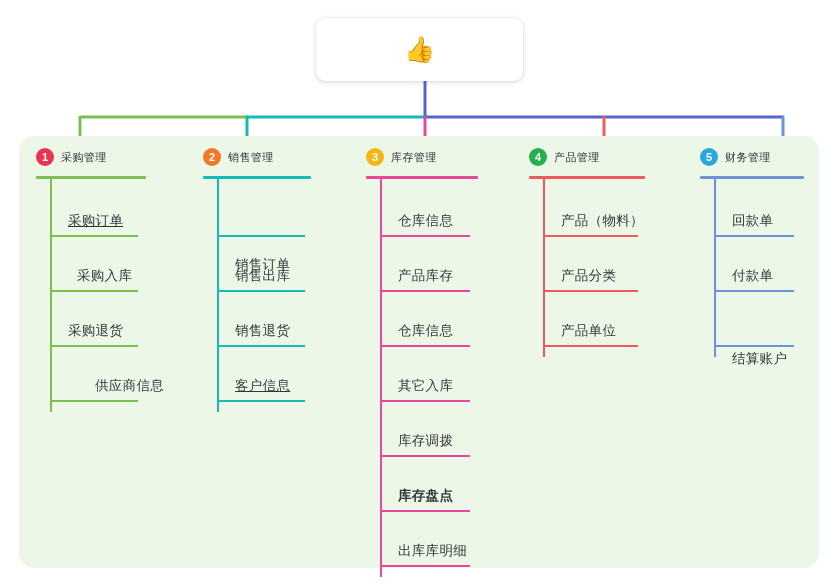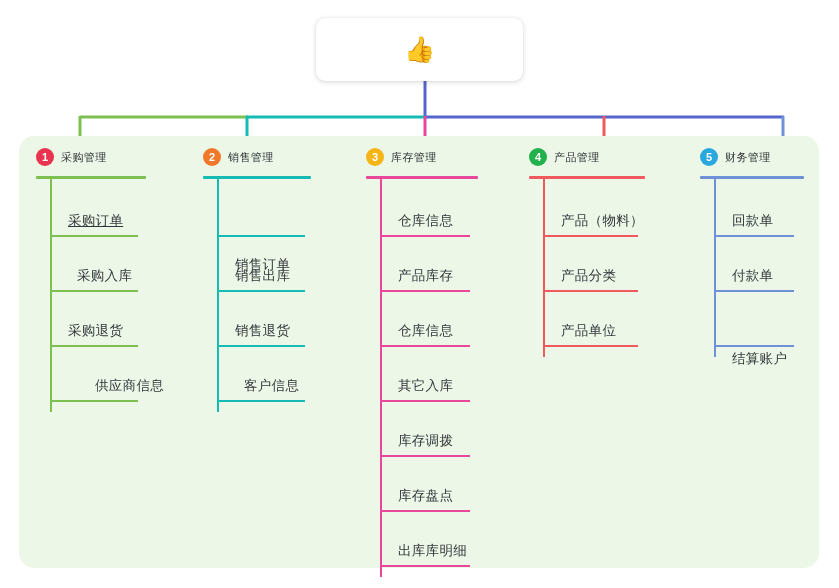--- a/index.html
+++ b/index.html
@@ -104,41 +104,41 @@
           <span class="col-title">销售管理</span>
         </div>
         <div class="head-rule" style="top: 176px; width: 108px; background: rgb(22, 188, 180);"></div>
         <div class="spine" style="left: 14px; top: 176px; height: 236px; background: rgb(22, 188, 180);"></div>
         <div class="leaf-label" style="left: 32px; top: 212px; bottom: auto; margin-top: 44px;">销售订单</div>
         <div class="leaf-rule" style="left: 14px; top: 235px; width: 88px; background: rgb(22, 188, 180);"></div>
         <div class="leaf-label" style="left: 32px; top: 267px; bottom: auto;">销售出库</div>
         <div class="leaf-rule" style="left: 14px; top: 290px; width: 88px; background: rgb(22, 188, 180);"></div>
         <div class="leaf-label" style="left: 32px; top: 322px; bottom: auto;">销售退货</div>
         <div class="leaf-rule" style="left: 14px; top: 345px; width: 88px; background: rgb(22, 188, 180);"></div>
-        <div class="leaf-label" style="left: 41px; top: 377px; bottom: auto;">客户信息</div>
+        <div class="leaf-label" style="left: 32px; top: 377px; bottom: auto; text-decoration: underline;">客户信息</div>
         <div class="leaf-rule" style="left: 14px; top: 400px; width: 88px; background: rgb(22, 188, 180);"></div>
       </div>
       <div class="column" style="left: 366px;">
         <div class="col-head" style="top: 148px;">
           <span class="badge" style="background: rgb(245, 181, 21);">3</span>
           <span class="col-title">库存管理</span>
         </div>
         <div class="head-rule" style="top: 176px; width: 112px; background: rgb(232, 71, 155);"></div>
         <div class="spine" style="left: 14px; top: 176px; height: 401px; background: rgb(232, 71, 155);"></div>
         <div class="leaf-label" style="left: 32px; top: 212px; bottom: auto;">仓库信息</div>
         <div class="leaf-rule" style="left: 14px; top: 235px; width: 90px; background: rgb(232, 71, 155);"></div>
         <div class="leaf-label" style="left: 32px; top: 267px; bottom: auto;">产品库存</div>
         <div class="leaf-rule" style="left: 14px; top: 290px; width: 90px; background: rgb(232, 71, 155);"></div>
         <div class="leaf-label" style="left: 32px; top: 322px; bottom: auto;">仓库信息</div>
         <div class="leaf-rule" style="left: 14px; top: 345px; width: 90px; background: rgb(232, 71, 155);"></div>
         <div class="leaf-label" style="left: 32px; top: 377px; bottom: auto;">其它入库</div>
         <div class="leaf-rule" style="left: 14px; top: 400px; width: 90px; background: rgb(232, 71, 155);"></div>
         <div class="leaf-label" style="left: 32px; top: 432px; bottom: auto;">库存调拨</div>
         <div class="leaf-rule" style="left: 14px; top: 455px; width: 90px; background: rgb(232, 71, 155);"></div>
-        <div class="leaf-label" style="left: 32px; top: 487px; bottom: auto;">库存盘点</div>
+        <div class="leaf-label" style="left: 32px; top: 487px; bottom: auto; font-weight: bold;">库存盘点</div>
         <div class="leaf-rule" style="left: 14px; top: 510px; width: 90px; background: rgb(232, 71, 155);"></div>
         <div class="leaf-label" style="left: 32px; top: 542px; bottom: auto;">出库库明细</div>
         <div class="leaf-rule" style="left: 14px; top: 565px; width: 90px; background: rgb(232, 71, 155);"></div>
       </div>
       <div class="column" style="left: 529px;">
         <div class="col-head" style="top: 148px;">
           <span class="badge" style="background: rgb(34, 177, 76);">4</span>
           <span class="col-title">产品管理</span>
         </div>
         <div class="head-rule" style="top: 176px; width: 116px; background: rgb(240, 89, 94);"></div>

